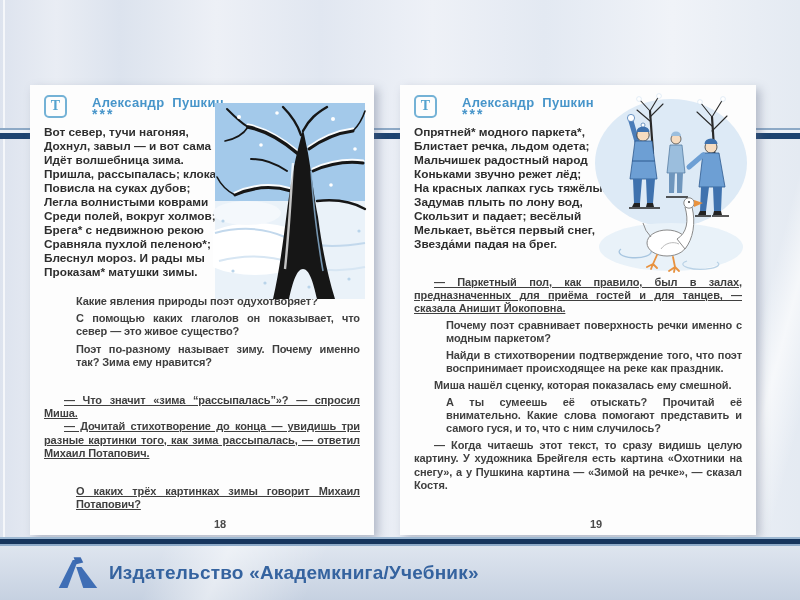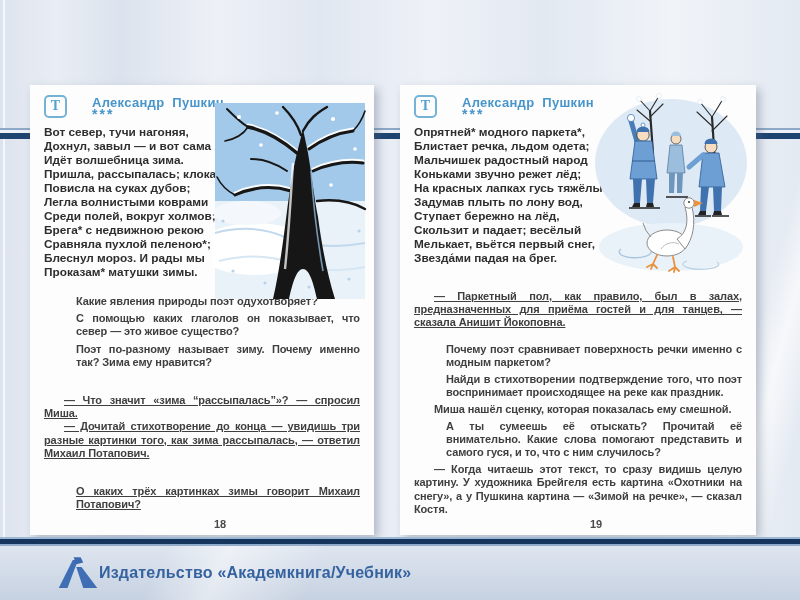--- a/index.html
+++ b/index.html
@@ -13,21 +13,21 @@
   .rule-top{position:absolute;left:0;top:128px;width:800px;height:12px;z-index:1;
     background:linear-gradient(#8da9c6 0 2px,#edf1f7 2px 5px,#1d4370 5px 11px,transparent 11px);}
   .rule-bottom{position:absolute;left:0;top:537px;width:800px;height:9px;z-index:3;
     background:linear-gradient(#9db8d2 0 2px,#16355d 2px 7px,#8fabc9 7px 9px);}
   .footer-zone{position:absolute;left:0;top:546px;width:800px;height:54px;z-index:2;
     background:
       linear-gradient(115deg, rgba(255,255,255,0) 20%, rgba(255,255,255,.5) 28%, rgba(255,255,255,0) 40%),
       linear-gradient(#dee5ef,#c6d1e1);}
   .footer{position:absolute;left:0;top:549px;width:800px;height:48px;z-index:4;display:flex;align-items:center;}
   .footer .logo{margin-left:57px;flex:0 0 auto;}
-  .publisher{font-size:16px;font-weight:bold;color:#35639f;letter-spacing:.2px;}
+  .publisher{margin-left:10px;font-size:19px;font-weight:bold;color:#35639f;letter-spacing:.2px;}
   
   .page{position:absolute;top:85px;height:450px;background:#fdfdfd;z-index:2;box-sizing:border-box;
     padding:10px 14px;box-shadow:4px 4px 9px rgba(90,100,125,.38);overflow:hidden;}
   .page-left{left:30px;width:344px;}
   .page-right{left:400px;width:356px;}
   .pg-header{display:flex;align-items:flex-start;margin-bottom:6px;}
   .badge{display:block;width:19px;height:19px;border:2px solid #74b2d6;border-radius:5px;color:#54a3cf;
     font-size:14px;font-weight:bold;text-align:center;line-height:18px;font-family:"Liberation Serif",serif;}
   .hdr-text{margin-left:25px;}
   .author{font-size:13px;font-weight:bold;color:#4795ca;word-spacing:4px;letter-spacing:.3px;}
@@ -150,21 +150,20 @@
         <div class="stars">***</div>
       </div>
     </div>
     <div class="poem">
       <div>Опрятней* модного паркета*,</div>
       <div>Блистает речка, льдом одета;</div>
       <div>Мальчишек радостный народ</div>
       <div>Коньками звучно режет лёд;</div>
       <div>На красных лапках гусь тяжёлый,</div>
       <div>Задумав плыть по лону вод,</div>
-      <div>Ступает бережно на лёд,</div>
       <div>Скользит и падает; весёлый</div>
       <div>Мелькает, вьётся первый снег,</div>
       <div>Звезда́ми падая на брег.</div>
     </div>
 
     <svg class="illus illus-skate" width="160" height="186" viewBox="0 0 160 186">
       <ellipse cx="80" cy="72" rx="76" ry="64" fill="#ddeaf6"></ellipse>
       <ellipse cx="80" cy="156" rx="72" ry="24" fill="#e9f2f9"></ellipse>
 
       <g stroke="#2a2a2a" fill="none" stroke-linecap="round">
@@ -222,21 +221,21 @@
         <circle cx="98" cy="111" r="1" fill="#333"></circle>
         <path d="M70,158 C74,152 82,150 88,153" stroke="#bbbbbb" stroke-width="1" fill="none"></path>
         <path d="M66,164 L62,173 M62,173 L56,176 M62,173 L66,177 M62,173 L60,178" stroke="#e8923f" stroke-width="1.8" fill="none" stroke-linecap="round"></path>
         <path d="M82,166 L84,176 M84,176 L78,180 M84,176 L88,180 M84,176 L83,181" stroke="#e8923f" stroke-width="1.8" fill="none" stroke-linecap="round"></path>
       </g>
     </svg>
 
     <div class="body-txt gap-top">
       <p class="para">— Паркетный пол, как правило, был в залах, предназначенных для приёма гостей и для танцев, — сказала Анишит Йокоповна.</p>
     </div>
-    <div class="body-txt" style="margin-top:13px;">
+    <div class="body-txt" style="margin-top:3px;">
       <p class="q">Почему поэт сравнивает поверхность речки именно с модным паркетом?</p>
       <p class="q">Найди в стихотворении подтверждение того, что поэт воспринимает происходящее на реке как праздник.</p>
     </div>
     <div class="body-txt">
       <p class="para">Миша нашёл сценку, которая показалась ему смешной.</p>
     </div>
     <div class="body-txt" style="margin-top:3px;">
       <p class="q">А ты сумеешь её отыскать? Прочитай её внимательно. Какие слова помогают представить и самого гуся, и то, что с ним случилось?</p>
     </div>
     <div class="body-txt">

